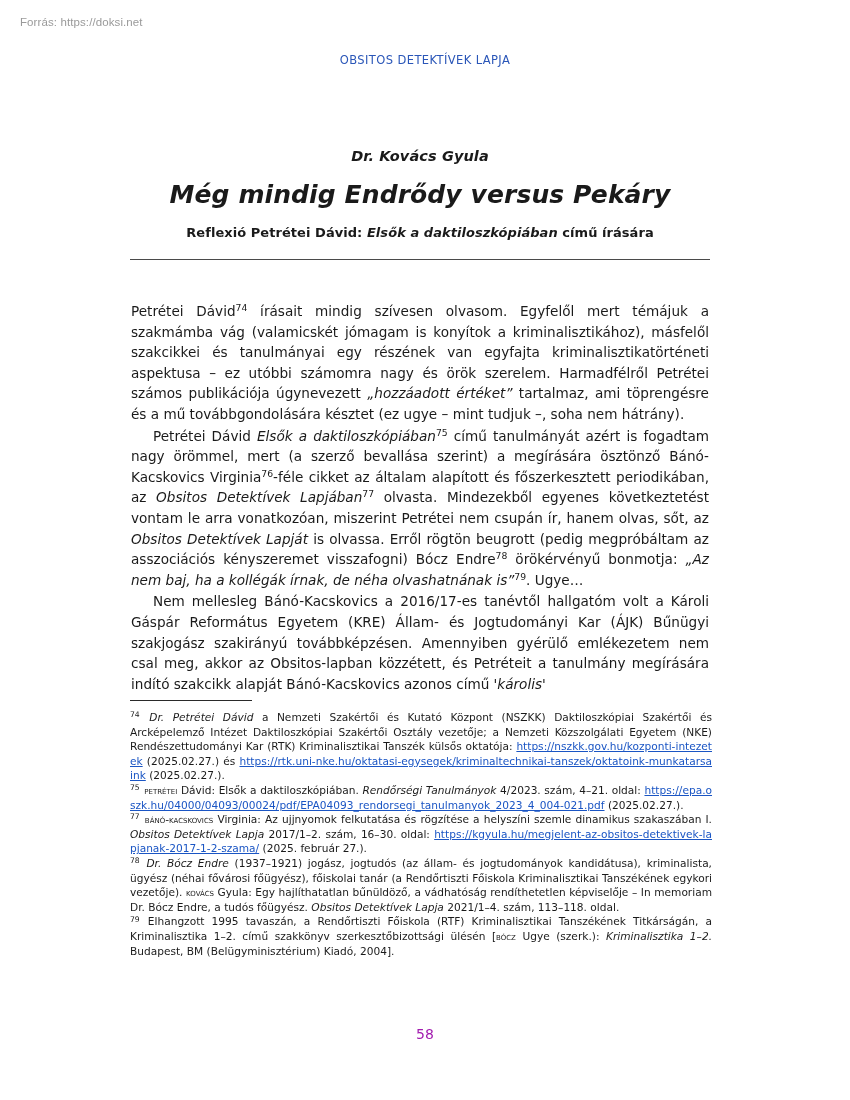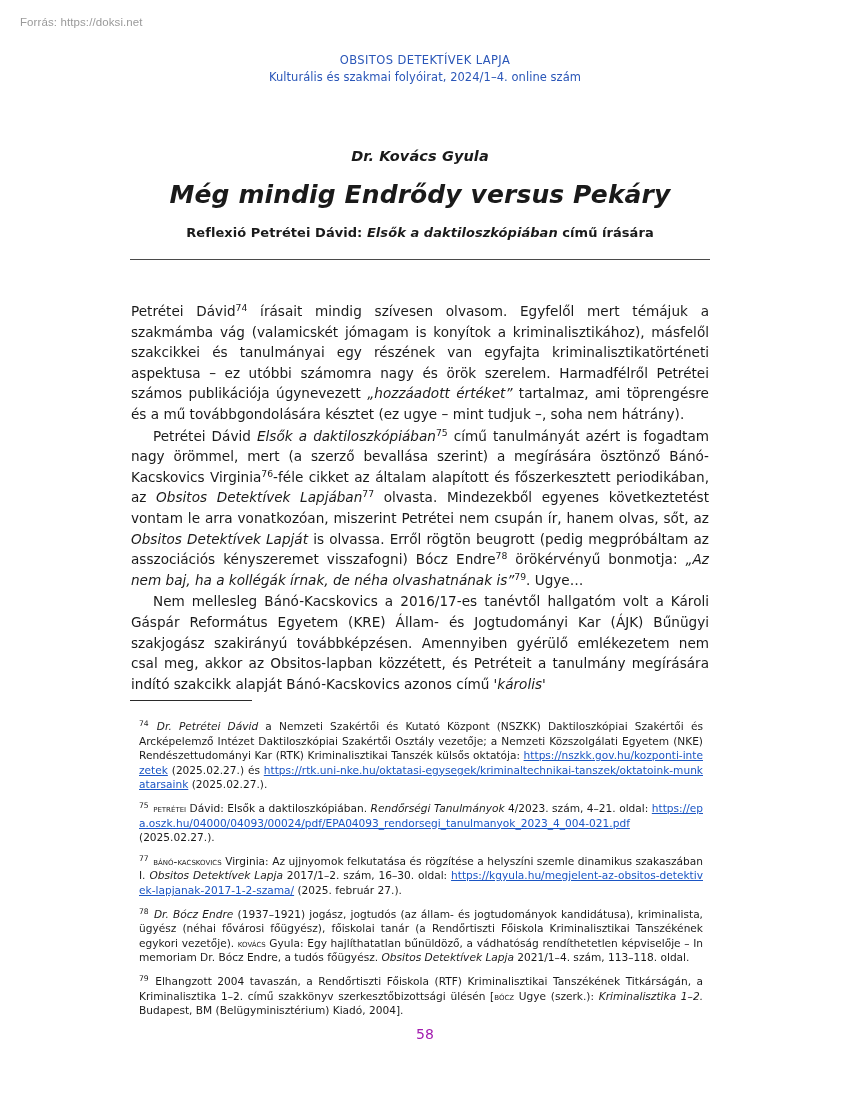--- a/index.html
+++ b/index.html
@@ -126,21 +126,21 @@
     position: absolute;
     left: 130px;
     top: 710px;
     width: 582px;
     font-size: 10.6px;
     line-height: 14.6px;
     text-align: justify;
     color: #1a1a1a;
   }
   .footnotes p {
-    margin: 9px;
+    margin: 0;
   }
   .footnotes i { font-style: italic; }
   .footnotes .sc {
     font-variant: small-caps;
     text-transform: lowercase;
   }
   .footnotes sup {
     font-size: 0.72em;
     vertical-align: 0.5em;
     line-height: 0;
@@ -166,21 +166,20 @@
 </style>
 </head>
 <body>
 
 <div class="page">
 
   <div class="watermark">Forrás: https://doksi.net</div>
 
   <div class="runhead">
     <div class="l1">OBSITOS DETEKTÍVEK LAPJA</div>
-    <div class="l2">Kulturális és szakmai folyóirat, 2024/1–4. online szám</div>
   </div>
 
   <div class="titleblock">
     <p class="author">Dr. Kovács Gyula</p>
     <p class="maintitle">Még mindig Endrődy versus Pekáry</p>
     <p class="subtitle"><span>Reflexió Petrétei Dávid: </span><i>Elsők a daktiloszkópiában</i><span> című írására</span></p>
   </div>
 
   <div class="title-rule"></div>
 
@@ -192,18 +191,18 @@
     <p><span>Nem mellesleg Bánó-Kacskovics a 2016/17-es tanévtől hallgatóm volt a Károli Gáspár Református Egyetem (KRE) Állam- és Jogtudományi Kar (ÁJK) Bűnügyi szakjogász szakirányú továbbképzésen. Amennyiben gyérülő emlékezetem nem csal meg, akkor az Obsitos-lapban közzétett, és Petréteit a tanulmány megírására indító szakcikk alapját Bánó-Kacskovics azonos című </span><i>'károlis'</i></p>
   </div>
 
   <div class="fn-rule"></div>
 
   <div class="footnotes" id="footnotes">
       <p><sup>74</sup> <i>Dr. Petrétei Dávid</i><span> a Nemzeti Szakértői és Kutató Központ (NSZKK) Daktiloszkópiai Szakértői és Arcképelemző Intézet Daktiloszkópiai Szakértői Osztály vezetője; a Nemzeti Közszolgálati Egyetem (NKE) Rendészettudományi Kar (RTK) Kriminalisztikai Tanszék külsős oktatója: </span><a class="lnk" href="#">https://nszkk.gov.hu/kozponti-intezetek</a><span> (2025.02.27.) és </span><a class="lnk" href="#">https://rtk.uni-nke.hu/oktatasi-egysegek/kriminaltechnikai-tanszek/oktatoink-munkatarsaink</a><span> (2025.02.27.).</span></p>
       <p><sup>75</sup> <span class="sc">Petrétei</span><span> Dávid: Elsők a daktiloszkópiában. </span><i>Rendőrségi Tanulmányok</i><span> 4/2023. szám, 4–21. oldal: </span><a class="lnk" href="#">https://epa.oszk.hu/04000/04093/00024/pdf/EPA04093_rendorsegi_tanulmanyok_2023_4_004-021.pdf</a><span> (2025.02.27.).</span></p>
       <p><sup>77</sup> <span class="sc">Bánó-Kacskovics</span><span> Virginia: Az ujjnyomok felkutatása és rögzítése a helyszíni szemle dinamikus szakaszában I. </span><i>Obsitos Detektívek Lapja</i><span> 2017/1–2. szám, 16–30. oldal: </span><a class="lnk" href="#">https://kgyula.hu/megjelent-az-obsitos-detektivek-lapjanak-2017-1-2-szama/</a><span> (2025. február 27.).</span></p>
       <p><sup>78</sup> <i>Dr. Bócz Endre</i><span> (1937–1921) jogász, jogtudós (az állam- és jogtudományok kandidátusa), kriminalista, ügyész (néhai fővárosi főügyész), főiskolai tanár (a Rendőrtiszti Főiskola Kriminalisztikai Tanszékének egykori vezetője). </span><span class="sc">Kovács</span><span> Gyula: Egy hajlíthatatlan bűnüldöző, a vádhatóság rendíthetetlen képviselője – In memoriam Dr. Bócz Endre, a tudós főügyész. </span><i>Obsitos Detektívek Lapja</i><span> 2021/1–4. szám, 113–118. oldal.</span></p>
-      <p><sup>79</sup> <span>Elhangzott 2004 tavaszán, a Rendőrtiszti Főiskola (RTF) Kriminalisztikai Tanszékének Titkárságán, a Kriminalisztika 1–2. című szakkönyv szerkesztőbizottsági ülésén [</span><span class="sc">Bócz</span><span> Ugye (szerk.): </span><i>Kriminalisztika 1–2.</i><span> Budapest, BM (Belügyminisztérium) Kiadó, 2004].</span></p>
+      <p><sup>79</sup> <span>Elhangzott 1995 tavaszán, a Rendőrtiszti Főiskola (RTF) Kriminalisztikai Tanszékének Titkárságán, a Kriminalisztika 1–2. című szakkönyv szerkesztőbizottsági ülésén [</span><span class="sc">Bócz</span><span> Ugye (szerk.): </span><i>Kriminalisztika 1–2.</i><span> Budapest, BM (Belügyminisztérium) Kiadó, 2004].</span></p>
     </div>
 
   <div class="pagenum">58</div>
 
 </div>
 
 </body></html>

